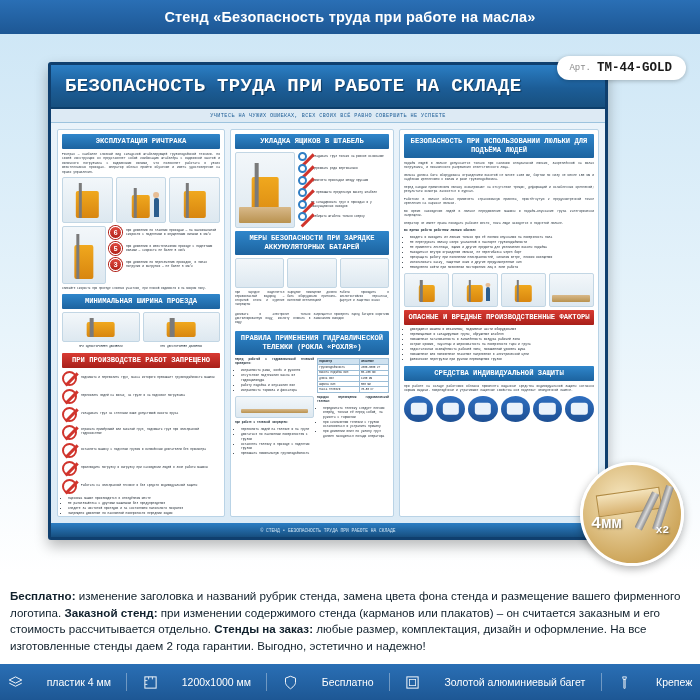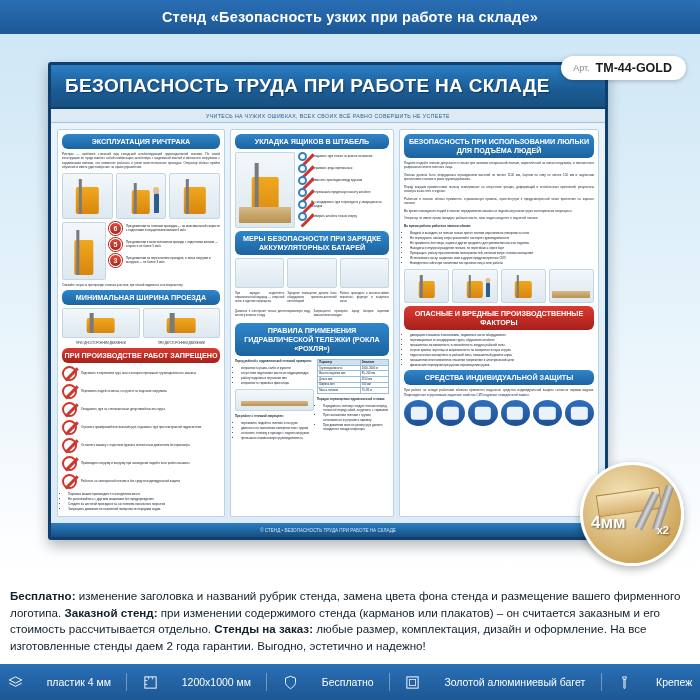--- a/index.html
+++ b/index.html
@@ -21,20 +21,21 @@
     font-size: 14.5px; font-weight: bold;
     letter-spacing: .2px;
   }
 
   
   .stage {
     position: relative;
     height: 540px;
     background: linear-gradient(to bottom, #cfe7f6 0%, #e8f4fb 55%, #ffffff 100%);
     padding: 10px 0 0 0;
+    font-family: Liberation Mono, monospace;
   }
 
   .art-badge {
     position: absolute; right: 14px; top: 22px;
     background: #fff; border-radius: 16px;
     box-shadow: 0 1px 4px rgba(0,0,0,.25);
     padding: 5px 14px 5px 12px;
     display: flex; align-items: center; gap: 6px;
     z-index: 30;
   }
@@ -89,21 +90,21 @@
 
   .col { background: #ffffff; border: 1px solid #b9d3e6; border-radius: 2px; padding: 4px; }
   .col-1 { width: 168px; }
   .col-2 { width: 200px; }
   .col-3 { flex: 1; }
 
   .sec-title {
     background: linear-gradient(to bottom,#2f86cb,#1c639f);
     color:#fff; text-align:center;
     font-size: 7.2px; font-weight: bold;
-    padding: 3px 2px; border-radius: 6px;
+    padding: 3px 2px; border-radius: 1px;
     margin-bottom: 3px; line-height: 1.25;
     text-transform: uppercase;
   }
   .sec-title.red { background: linear-gradient(to bottom,#d93b33,#a81f19); }
   .body-txt {
     font-size: 3.1px; color:#1c2a36; line-height: 1.45;
     text-align: justify; margin-bottom: 3px;
   }
   .body-txt.tiny { font-size: 2.8px; }
 
@@ -240,21 +241,21 @@
   }
   .fitem { display:flex; align-items:center; gap:24px; }
   .ficon { width:15px; height:15px; display:inline-block; opacity:.95; }
   .fsep { width:1px; height:18px; background: rgba(255,255,255,.35); }
 </style>
 </head>
 <body>
 
 <div class="page">
 
-  <div class="top-header">Стенд «Безопасность узких при работе на складе»</div>
+  <div class="top-header">Стенд «Безопасность труда при работе на масла»</div>
 
   <div class="stage">
 
     <div class="art-badge">
       <span class="lbl">Арт.</span>
       <span class="val">ТМ-44-GOLD</span>
     </div>
 
     <div class="board">
 

